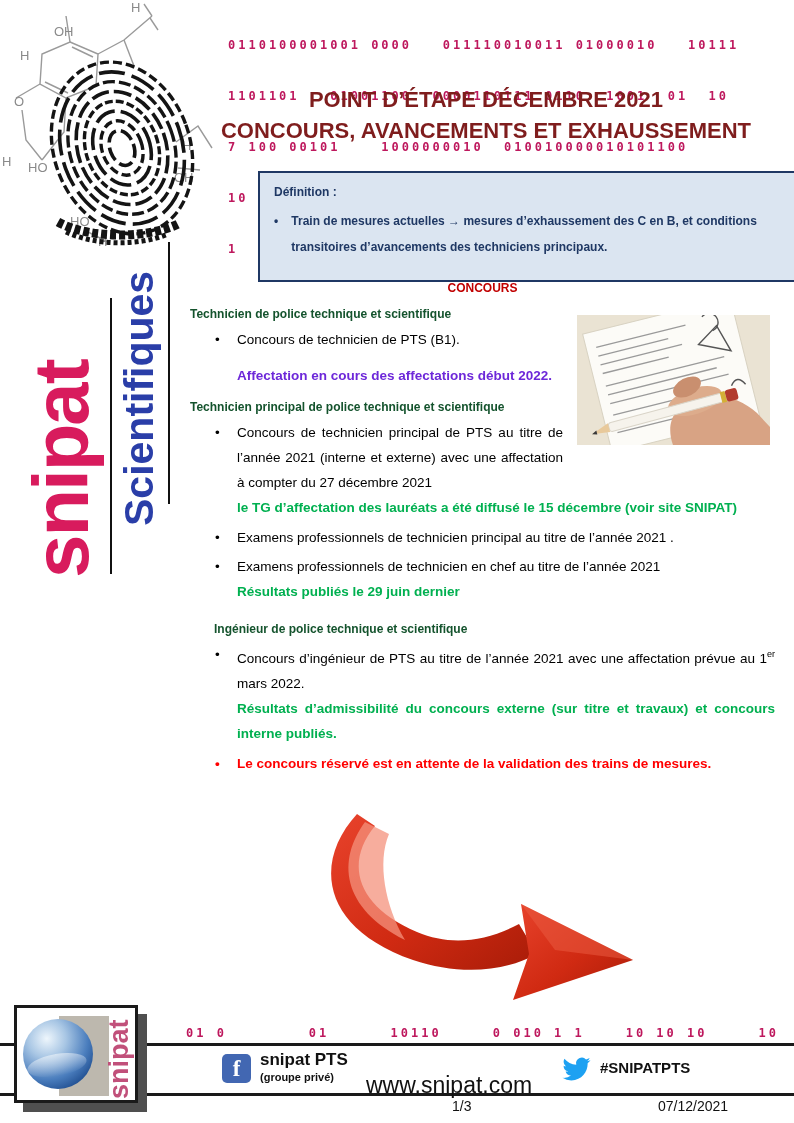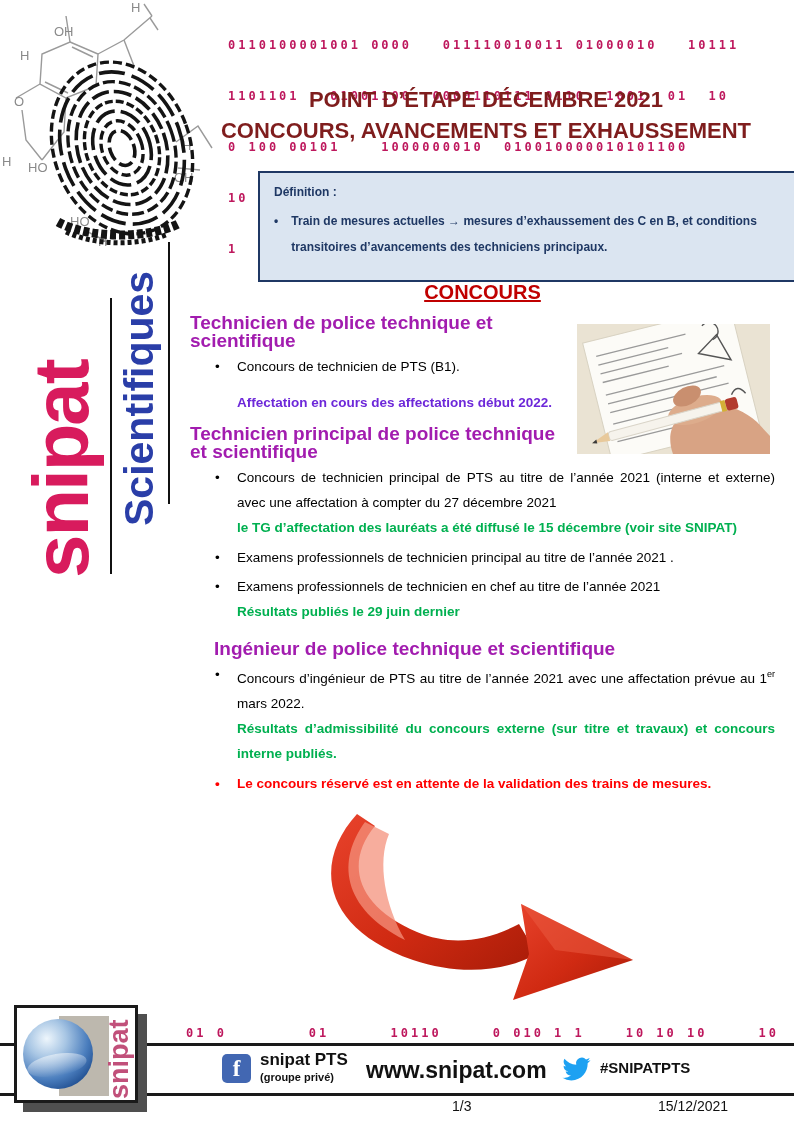--- a/index.html
+++ b/index.html
@@ -33,23 +33,23 @@
   .vtext{writing-mode:vertical-rl;transform:rotate(180deg);}
   .snipat-word{position:absolute;left:6px;top:14px;height:324px;color:#D81B5D;
                font-size:78px;font-weight:bold;letter-spacing:-2px;}
   .sci-word{position:absolute;left:106px;top:2px;height:284px;color:#2A3EA8;
             font-size:41px;font-weight:bold;}
   .sidebar-line1{position:absolute;left:100px;top:58px;width:2px;height:276px;background:#111;}
   .sidebar-line2{position:absolute;left:158px;top:2px;width:2px;height:262px;background:#111;}
 
   
   .content{position:absolute;left:190px;top:281px;width:585px;font-size:13.5px;z-index:2;}
-  .concours-title{text-align:center;color:#C00000;font-size:20px;font-weight:bold;margin:0 0 4px 0;text-decoration:underline;}
+  .concours-title{text-align:center;color:#C00000;font-size:12px;font-weight:bold;margin:0 0 4px 0;}
   .photo{float:right;width:193px;height:130px;margin:16px 5px 10px 14px;}
-  .sec-title{color:#a21caf;font-weight:bold;font-size:19px;margin:10px 0 4px 0;line-height:18px;}
+  .sec-title{color:#14532d;font-weight:bold;font-size:12px;margin:10px 0 4px 0;line-height:18px;}
   .sec-title.gap{}
   .sec-title.gap2{margin-top:16px;margin-left:24px;}
   .bullet-row{display:flex;margin-top:4px;line-height:25px;}
   .bullet-row .bullet{min-width:22px;margin-left:25px;}
   .bullet-row .btext{flex:1;}
   .justify{text-align:justify;}
   .note{margin:0 0 5px 47px;font-weight:bold;line-height:25px;}
   .note.red{color:#6d28d9;margin-top:11px;}
   .note.green{color:#00B050;}
   .red-row{color:#FF0000;font-weight:bold;}
@@ -60,21 +60,21 @@
 
   
   .footer-band{position:absolute;left:0;top:1043px;width:794px;height:53px;background:#fff;
                border-top:3px solid #1a1a1a;border-bottom:3px solid #1a1a1a;
                box-sizing:border-box;z-index:2;}
   .fb-icon{position:absolute;left:222px;top:8px;width:29px;height:29px;background:#4267B2;
            border-radius:5px;color:#fff;font-weight:bold;font-size:23px;text-align:center;
            line-height:30px;font-family:"Liberation Serif",serif;}
   .fb-label{position:absolute;left:260px;top:4px;font-size:17px;font-weight:bold;color:#111;}
   .fb-sub{position:absolute;left:260px;top:25px;font-size:11px;font-weight:bold;color:#111;}
-  .website{position:absolute;left:366px;top:11px;font-size:23px;font-weight:bold;color:#111;}
+  .website{position:absolute;left:366px;top:26px;font-size:23px;font-weight:normal;color:#111;}
   .tw-icon{position:absolute;left:560px;top:9px;}
   .tw-tag{position:absolute;left:600px;top:13px;font-size:15px;font-weight:bold;color:#111;}
 
   
   .logo-box{position:absolute;left:14px;top:1005px;width:124px;height:98px;background:#fff;
             border:3px solid #1a1a1a;box-shadow:9px 9px 0 #4f4f4f;z-index:3;box-sizing:border-box;}
   .logo-gray{position:absolute;left:42px;top:8px;width:50px;height:80px;background:#BDB8AE;}
   .logo-sphere{position:absolute;left:6px;top:11px;width:70px;height:70px;border-radius:50%;
                background:radial-gradient(circle at 34% 28%, #eef6fc 0%, #a8c6e4 28%, #4a7dbd 60%, #1e4c8e 82%, #12305e 100%);}
   .logo-sphere::after{content:"";position:absolute;left:6%;top:50%;width:86%;height:32%;
@@ -87,21 +87,21 @@
   .page-date{position:absolute;left:658px;top:1098px;font-size:14px;color:#111;z-index:2;}
 </style>
 </head>
 <body>
 
 <div class="page">
 
   <div class="binary" id="binary-top">
     <div>0110100001001 0000   011110010011 01000010   10111</div>
     <div>1101101   01001100  0000110111 0110  1001  01  10</div>
-    <div>0 100 00101    1000000010  010010000010101100</div>
+    <div>7 100 00101    1000000010  010010000010101100</div>
     <div>10    11 0100 11010    1010011  01      00 0  01</div>
     <div>1      10 1     010     1011      0        1 10 0</div>
   </div>
 
   <svg class="fingerprint-art" width="215" height="255" viewBox="0 0 215 255">
     <g stroke="#9a9a9a" stroke-width="1.4" fill="none">
       <path d="M66,16 L70,42"></path>
       <path d="M70,42 L98,54 L96,86 L66,98 L40,84 L42,54 Z"></path>
       <path d="M72,47 L93,57"></path>
         <path d="M68,93 L45,82"></path>
@@ -273,15 +273,15 @@
     <div class="logo-gray"></div>
     <div class="logo-sphere"></div>
     <div class="logo-word vtext">snipat</div>
   </div>
 
   <div class="binary" id="binary-bot">
     
     
   </div>
   <div class="page-number">1/3</div>
-  <div class="page-date">15/12/2021</div>
+  <div class="page-date">07/12/2021</div>
 
 </div>
 
 </body></html>

